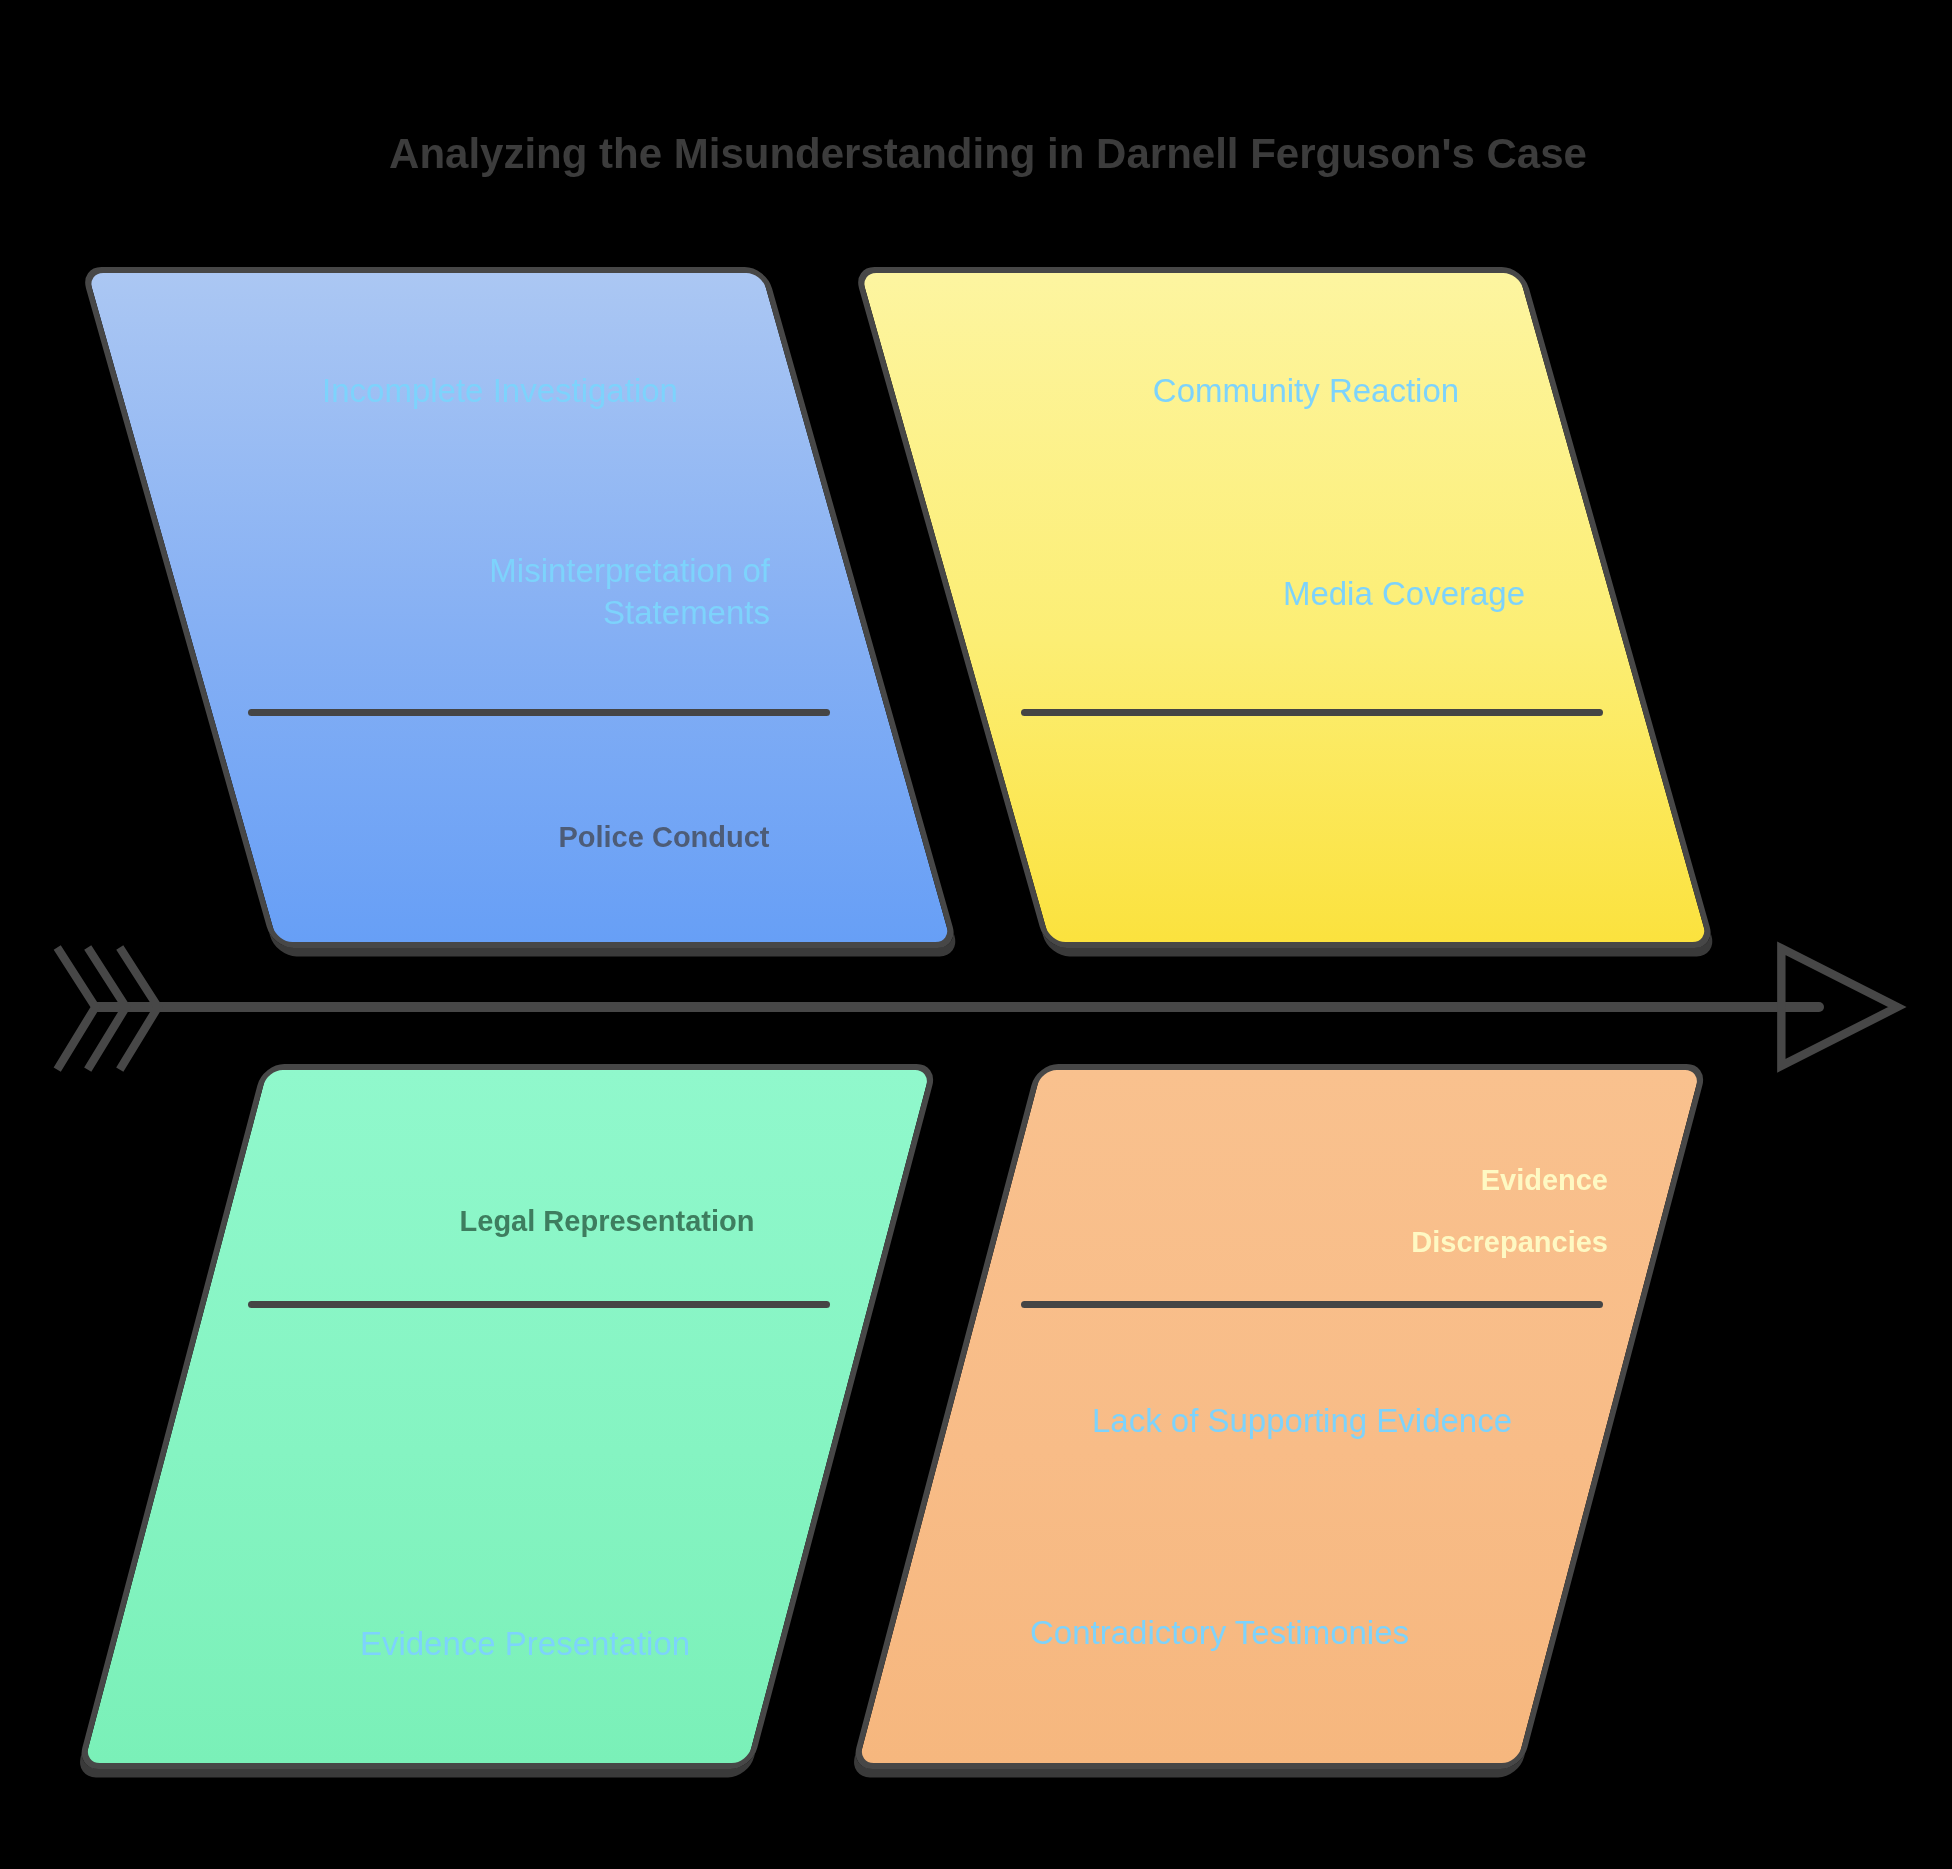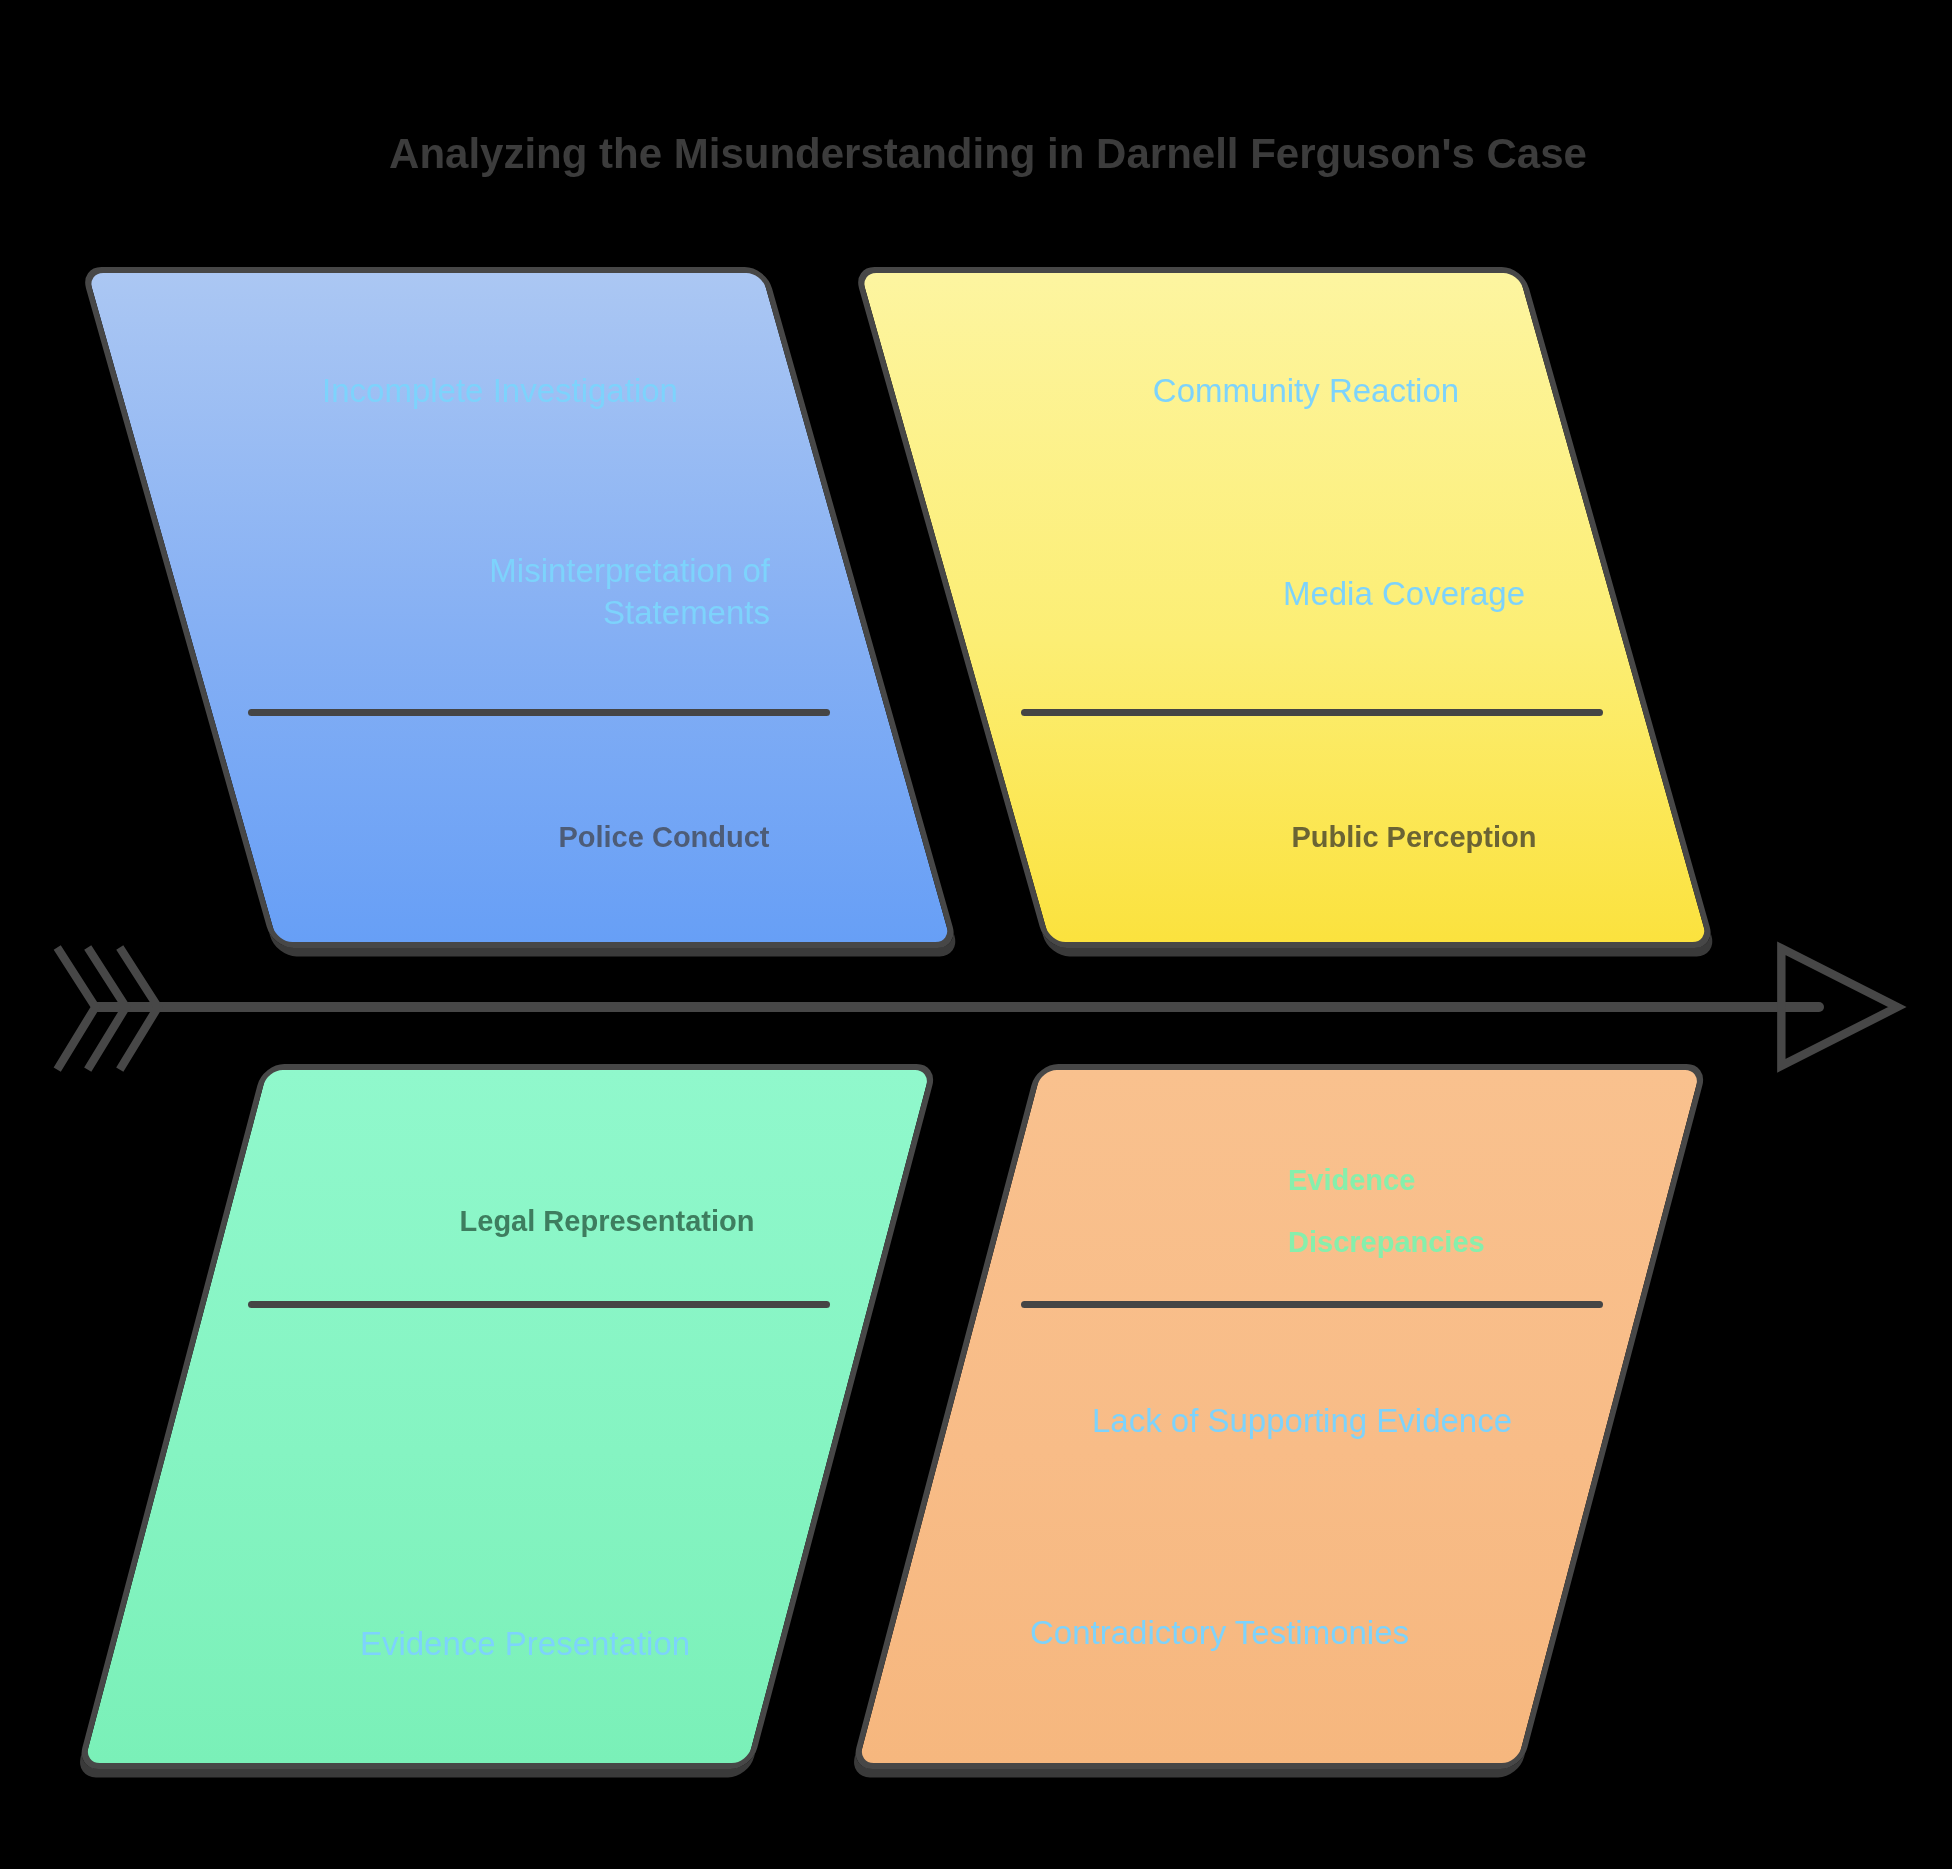--- a/index.html
+++ b/index.html
@@ -62,21 +62,21 @@
   #item-community{left:1077px;top:371px;width:458px;text-align:center;}
   #item-media{left:1175px;top:573px;width:458px;text-align:center;line-height:42px;}
   #divider-public{left:1021px;top:709px;width:582px;}
   #title-public{left:1185px;top:816px;width:458px;text-align:center;color:#6b6434;}
 
   #title-legal{left:378px;top:1200px;width:458px;text-align:center;color:#3e7d5f;}
   #divider-legal{left:248px;top:1301px;width:582px;}
   #item-defense{left:390px;top:1404px;width:458px;text-align:center;}
   #item-evidpres{left:296px;top:1624px;width:458px;text-align:center;}
 
-  #title-evidence{left:1288px;top:1149px;width:320px;text-align:left;color:#86efac;line-height:62px;}
+  #title-evidence{left:1288px;top:1149px;width:320px;text-align:right;color:#fef9c3;line-height:62px;}
   #divider-evidence{left:1021px;top:1301px;width:582px;}
   #item-lack{left:1073px;top:1401px;width:458px;text-align:center;}
   #item-contradictory{left:1030px;top:1613px;width:458px;}
 
   
   #spine-line{
     left:92px;top:1002px;width:1732px;height:10px;
     background:#474747;border-radius:5.3px;
   }
   #spine-svg{left:0;top:0;width:1953px;height:1870px;pointer-events:none;}
@@ -105,21 +105,20 @@
 
   <div class="abs item" id="item-incomplete">Incomplete Investigation</div>
   <div class="abs item" id="item-misinterpretation">Misinterpretation of
 Statements</div>
   <div class="abs divider" id="divider-police"></div>
   <div class="abs cat-title" id="title-police">Police Conduct</div>
 
   <div class="abs item" id="item-community">Community Reaction</div>
   <div class="abs item" id="item-media">Media Coverage</div>
   <div class="abs divider" id="divider-public"></div>
-  <div class="abs cat-title" id="title-public">Public Perception</div>
 
   <div class="abs cat-title" id="title-legal">Legal Representation</div>
   <div class="abs divider" id="divider-legal"></div>
   <div class="abs item" id="item-evidpres">Evidence Presentation</div>
 
   <div class="abs cat-title" id="title-evidence">Evidence
 Discrepancies</div>
   <div class="abs divider" id="divider-evidence"></div>
   <div class="abs item" id="item-lack">Lack of Supporting Evidence</div>
   <div class="abs item" id="item-contradictory">Contradictory Testimonies</div>

